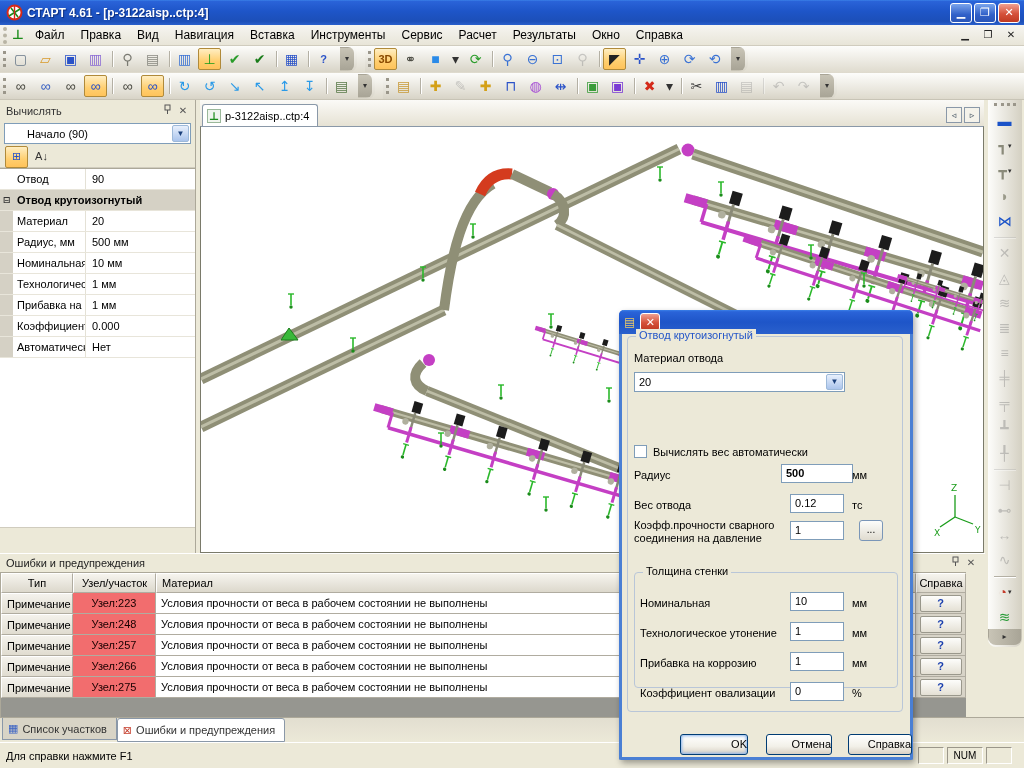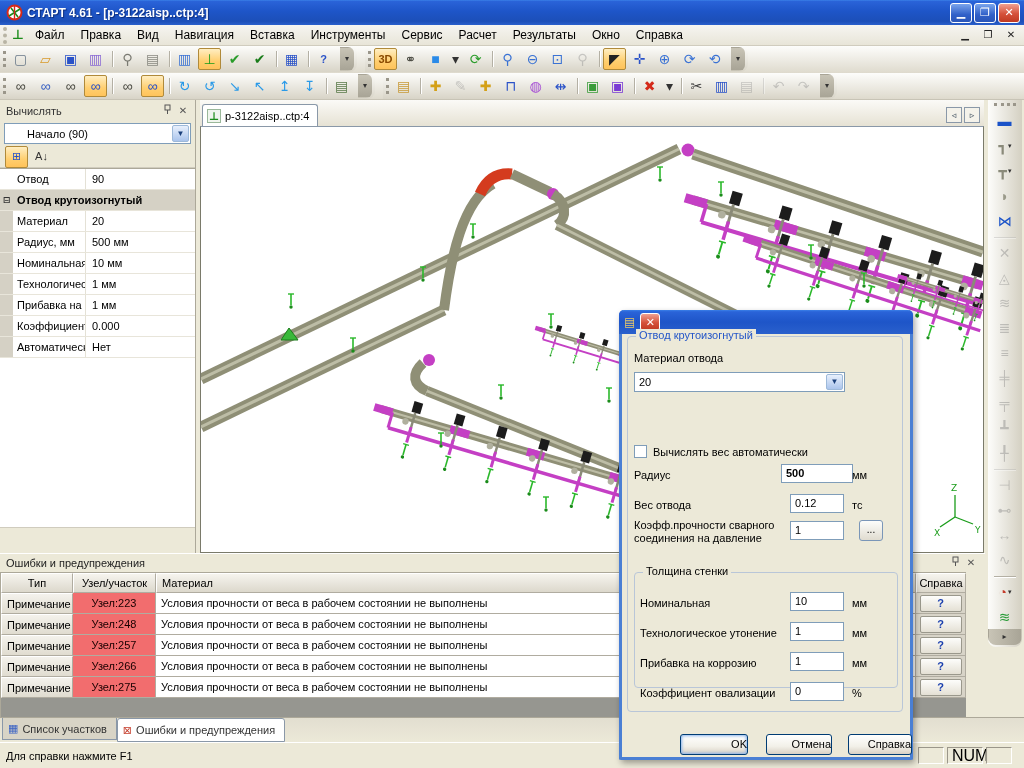--- a/index.html
+++ b/index.html
@@ -142,21 +142,21 @@
     padding-left:2px; border-top:1px solid #aca899; }
   .btab { height:22px; display:flex; align-items:center; padding:0 9px 0 5px; font-size:11px;
     border:1px solid #8a98a8; border-top:none; border-radius:0 0 0 0; color:#333;
     background:#d8d4c6; }
   .btab.active { background:#fff; border-radius:3px 3px 0 0; border-top:1px solid #8a98a8; height:24px; }
   .btab .bticon { margin-right:4px; font-size:11px; }
   #statusbar { position:absolute; left:0; top:742px; width:1024px; height:26px; background:#ece9d8;
     border-top:1px solid #fff; display:flex; align-items:center; padding:0 6px; font-size:11px; }
   #statusbar .smsg { flex:1; }
   .scell { height:17px; margin-left:3px; border:1px solid; border-color:#9a968a #fff #fff #9a968a;
-    font-size:16px; text-align:center; line-height:15px; padding:0 4px; }
+    font-size:10px; text-align:center; line-height:15px; padding:0 4px; }
   .scell.c0 { width:26px; } .scell.c1 { width:36px; } .scell.c2 { width:26px; margin-right:6px; }
 
   
   #dialog { position:absolute; left:619px; top:310px; width:294px; height:450px; z-index:60;
     background:#ece9d8; border:3px solid #4a7fd4; border-top:none; border-radius:5px 5px 2px 2px;
     box-shadow:2px 3px 6px rgba(0,0,0,.35); }
   .dtitle { position:absolute; left:-3px; top:0; width:294px; height:24px; border-radius:5px 5px 0 0;
     background:linear-gradient(180deg,#3a80e8 0%,#2a63d8 8%,#1e55c8 50%,#2a60cc 100%);
     display:flex; align-items:center; padding:0 3px 0 5px; color:#fff; }
   .dtitle .dticon2 { font-size:12px; color:#e8c86a; margin-right:5px; }

